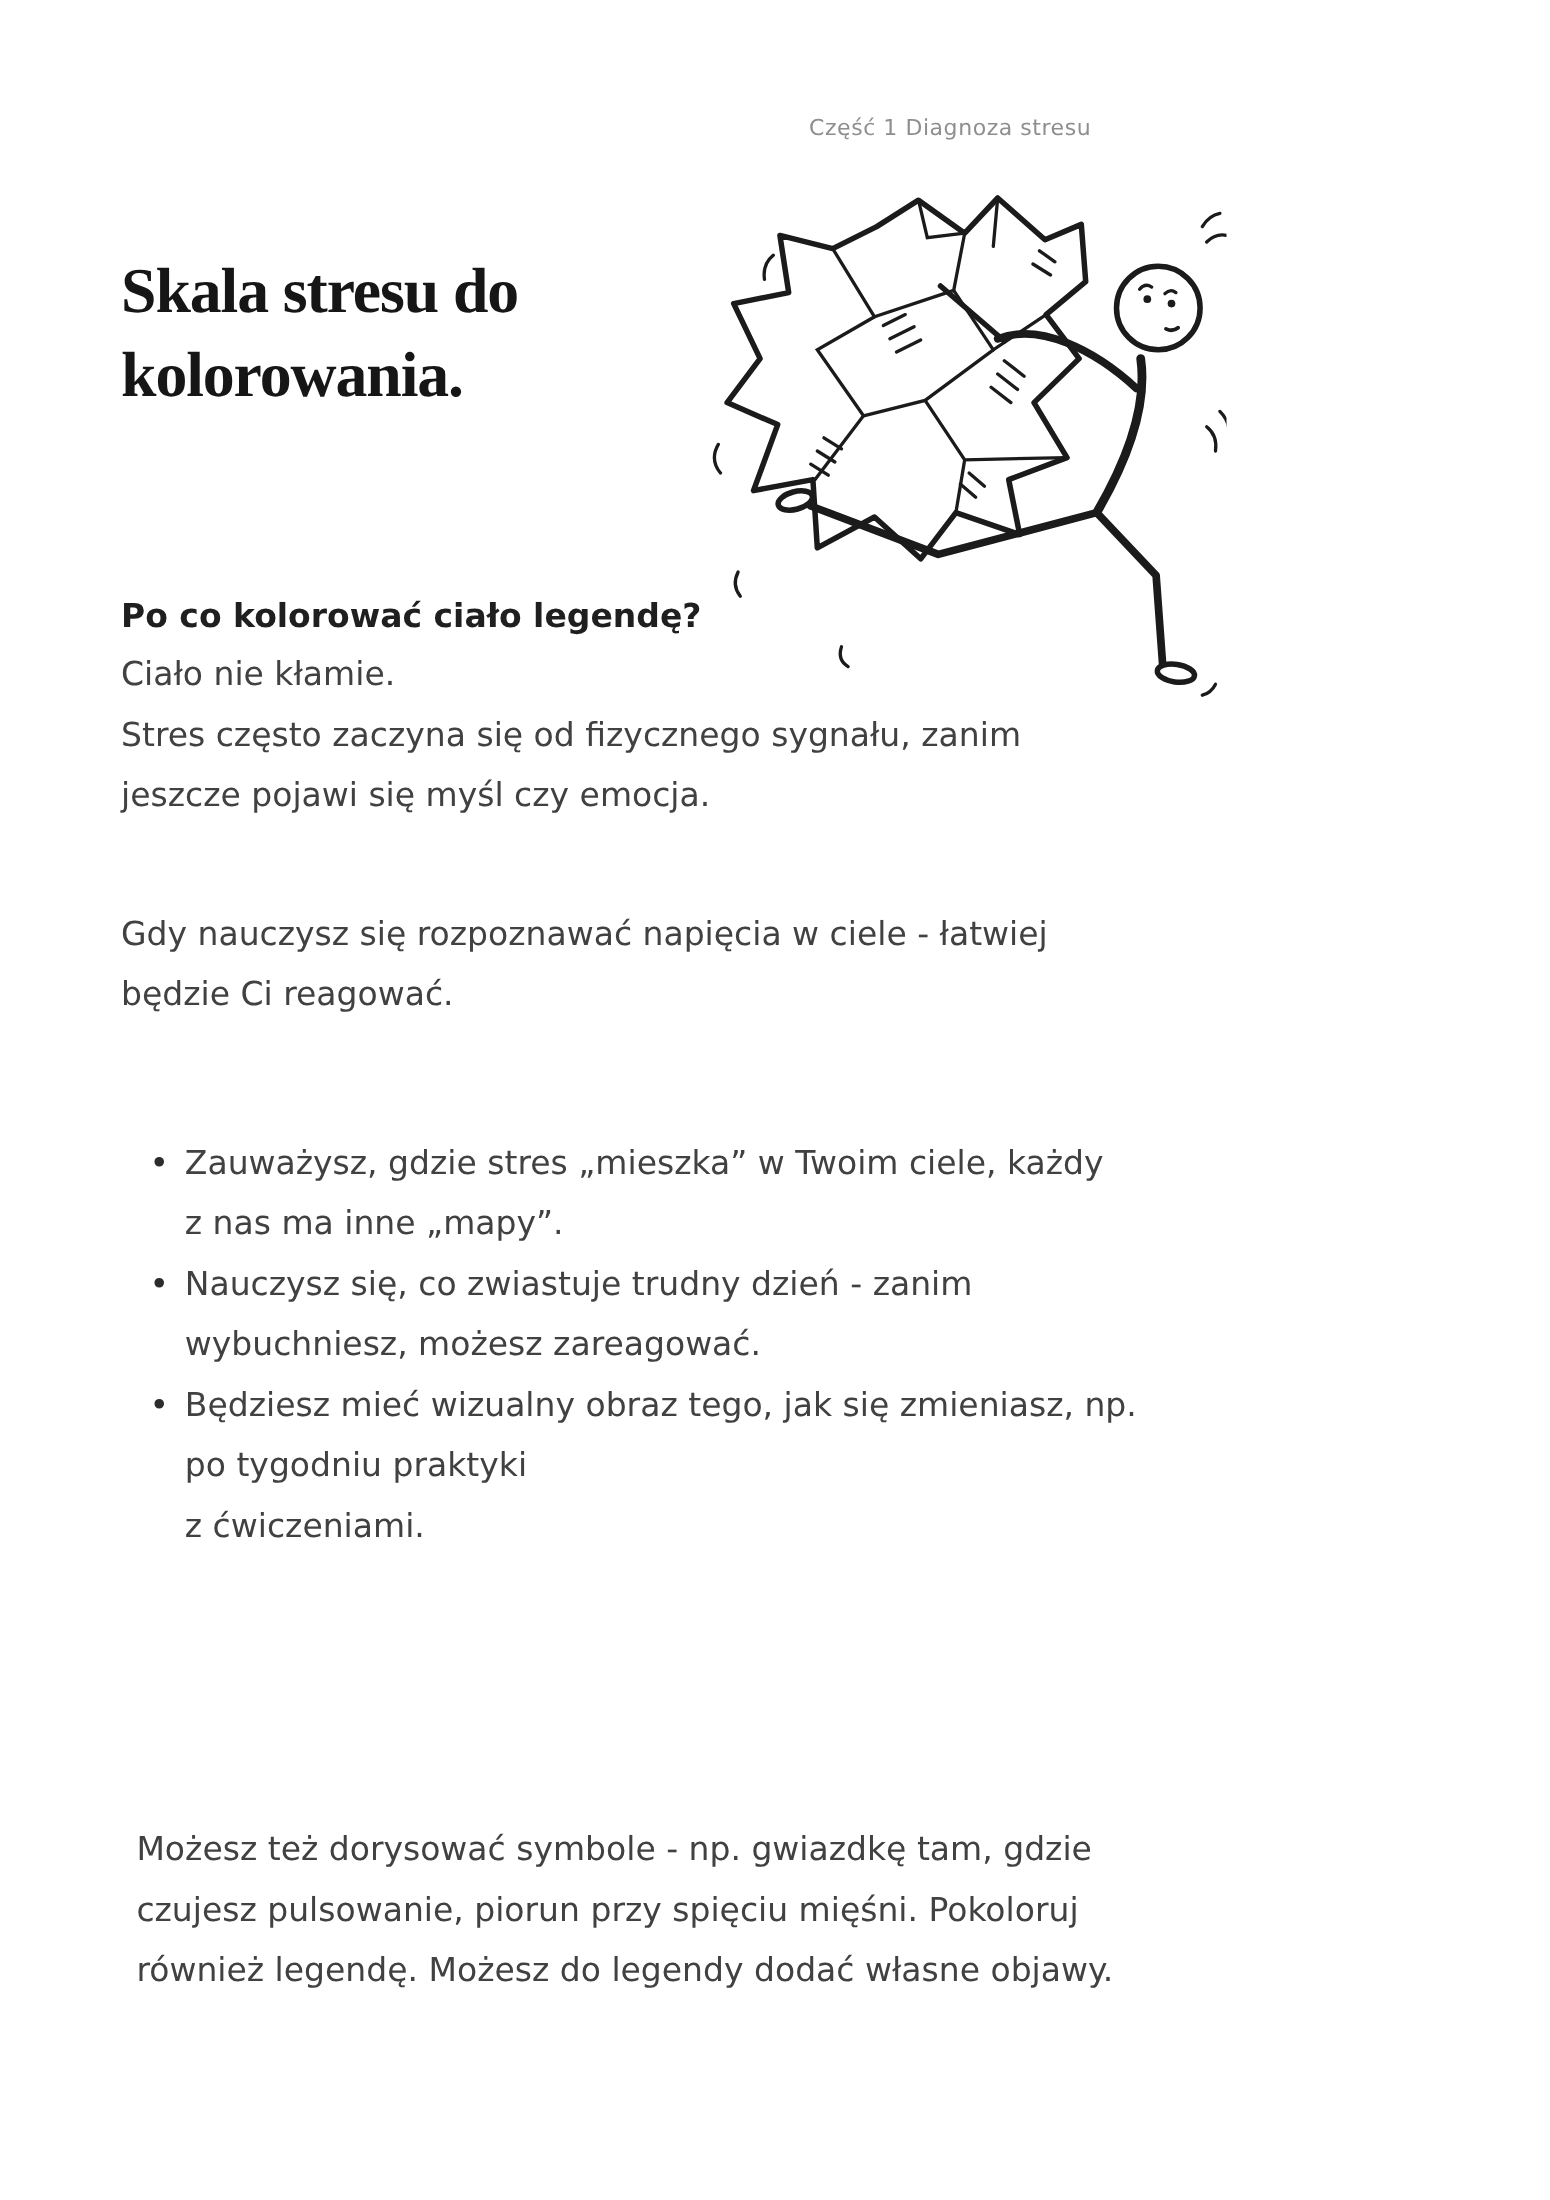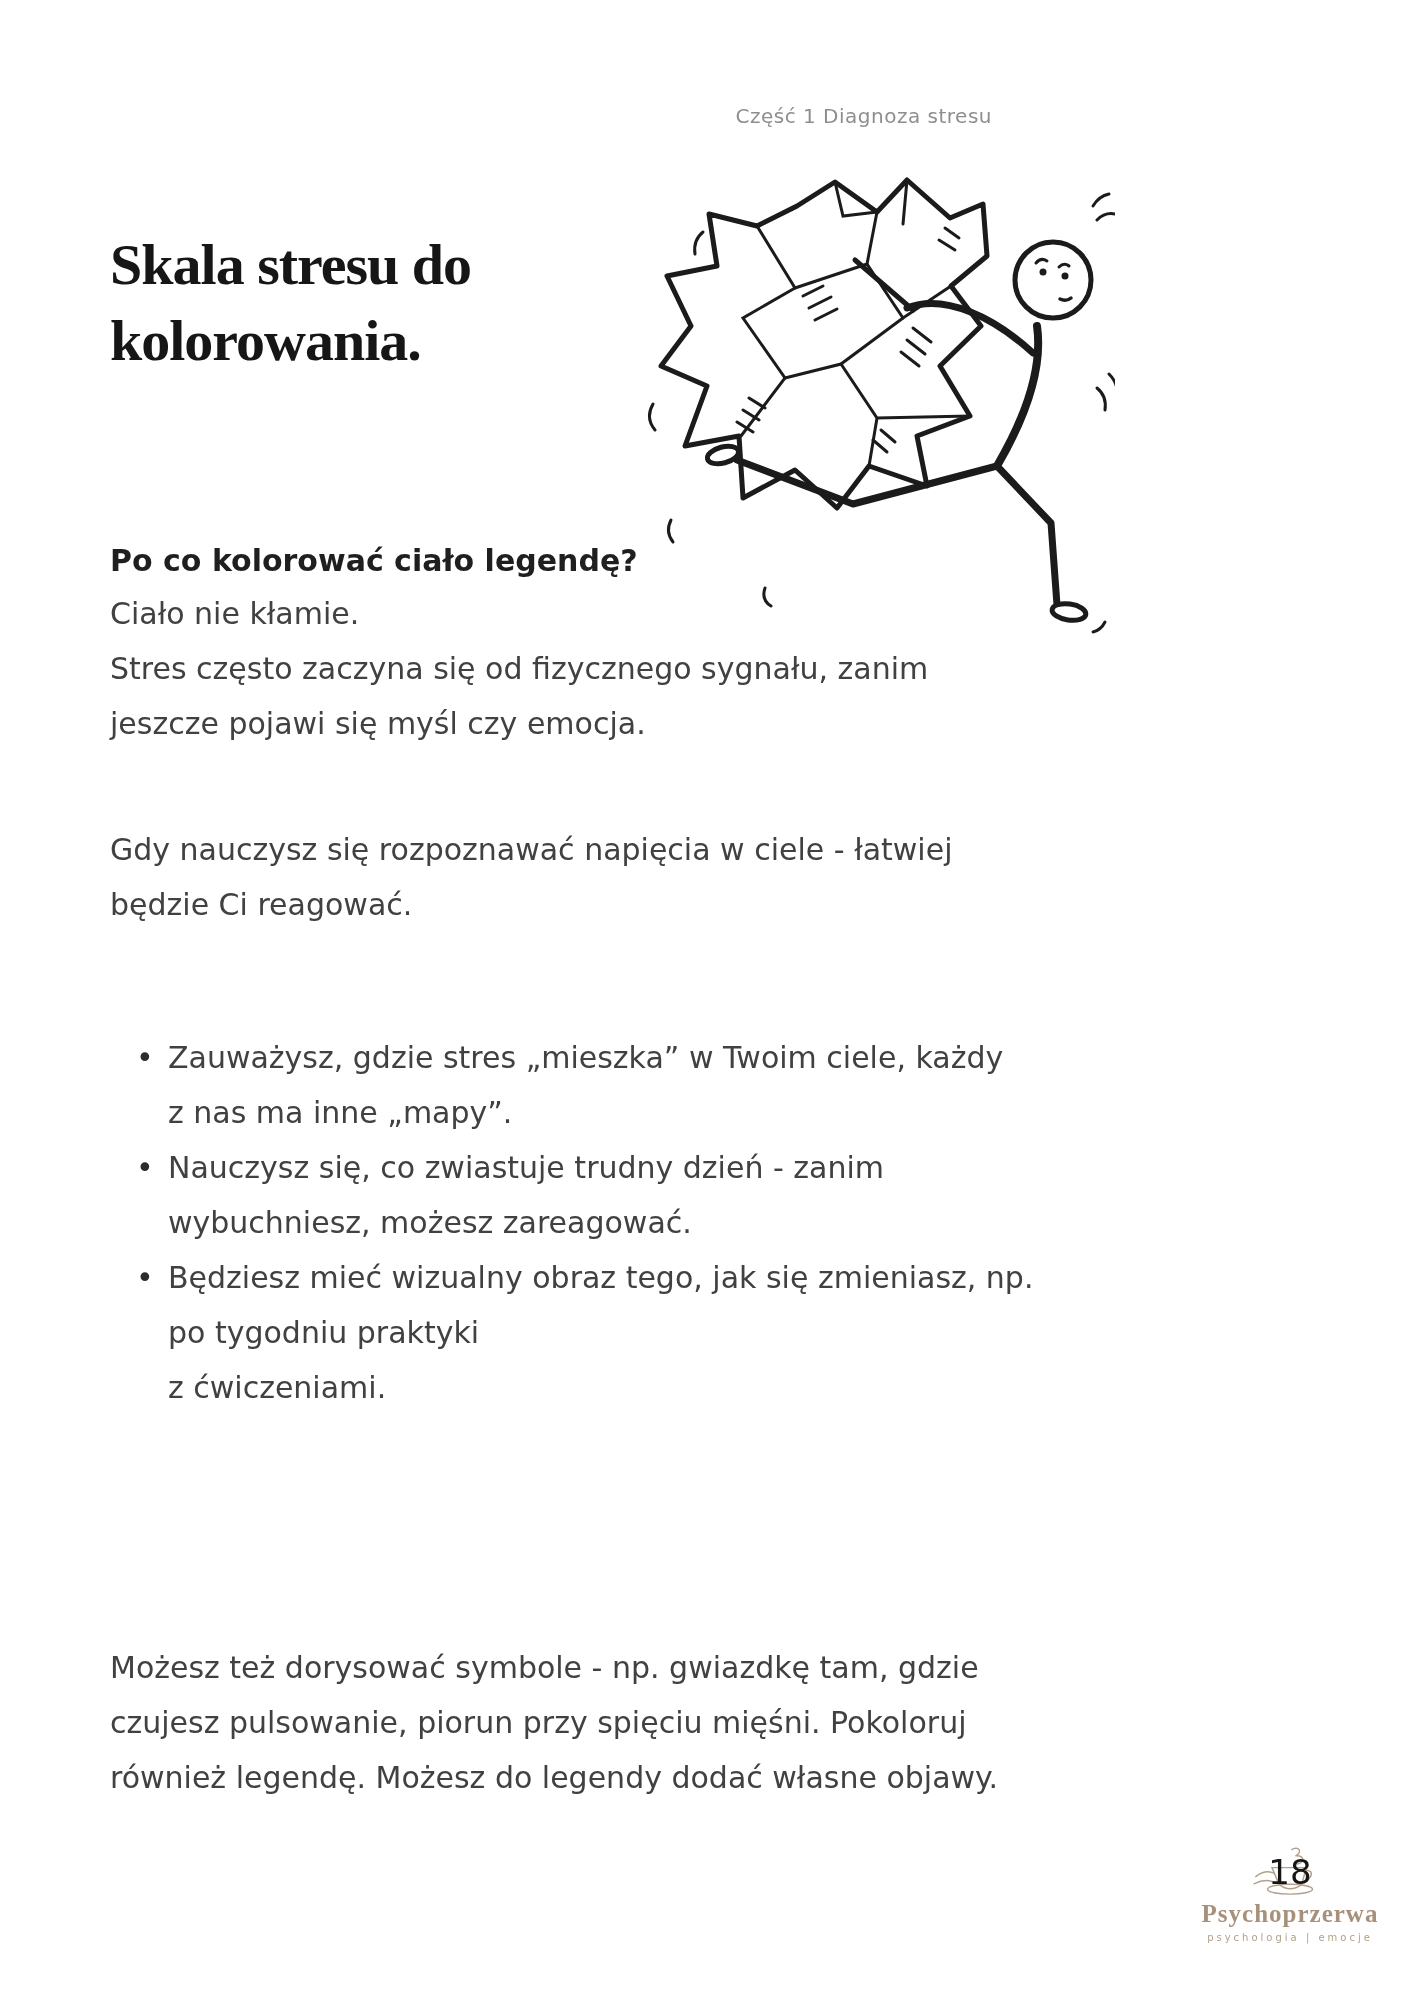--- a/index.html
+++ b/index.html
@@ -164,35 +164,18 @@
 wybuchniesz, możesz zareagować.</span>
       </li>
     <li>
         <span class="preline">Będziesz mieć wizualny obraz tego, jak się zmieniasz, np.
 po tygodniu praktyki
 z ćwiczeniami.</span>
       </li>
   </ul>
 
 
-  <p class="p-block closing body-text preline" style="margin:0">Możesz też dorysować symbole - np. gwiazdkę tam, gdzie
+  <p class="p-block closing body-text preline" style="margin:14px">Możesz też dorysować symbole - np. gwiazdkę tam, gdzie
 czujesz pulsowanie, piorun przy spięciu mięśni. Pokoloruj
 również legendę. Możesz do legendy dodać własne objawy.</p>
 
-  <div class="doc-footer">
-    <div class="cup-wrap">
-      <svg width="120" height="54" viewBox="0 0 100 60" aria-hidden="true">
-        <g stroke="#b3a08a" stroke-width="1.6" fill="none" stroke-linecap="round">
-          <path d="M52,4 c7,-5 13,3 4,7 c9,-1 12,7 2,9"></path>
-          <path d="M30,24 L68,24 L63,43 Q50,52 38,43 Z"></path>
-          <path d="M68,27 q11,1 1,12"></path>
-          <ellipse cx="50" cy="48" rx="25" ry="5.5"></ellipse>
-          <path d="M12,34 q10,-8 20,-4"></path>
-          <path d="M10,42 q12,-6 22,-2"></path>
-        </g>
-      </svg>
-      <span class="pagenum">18</span>
-    </div>
-    <div class="brand">Psychoprzerwa</div>
-    <div class="tagline">psychologia | emocje</div>
-  </div>
 
 </div>
 
 </body></html>

